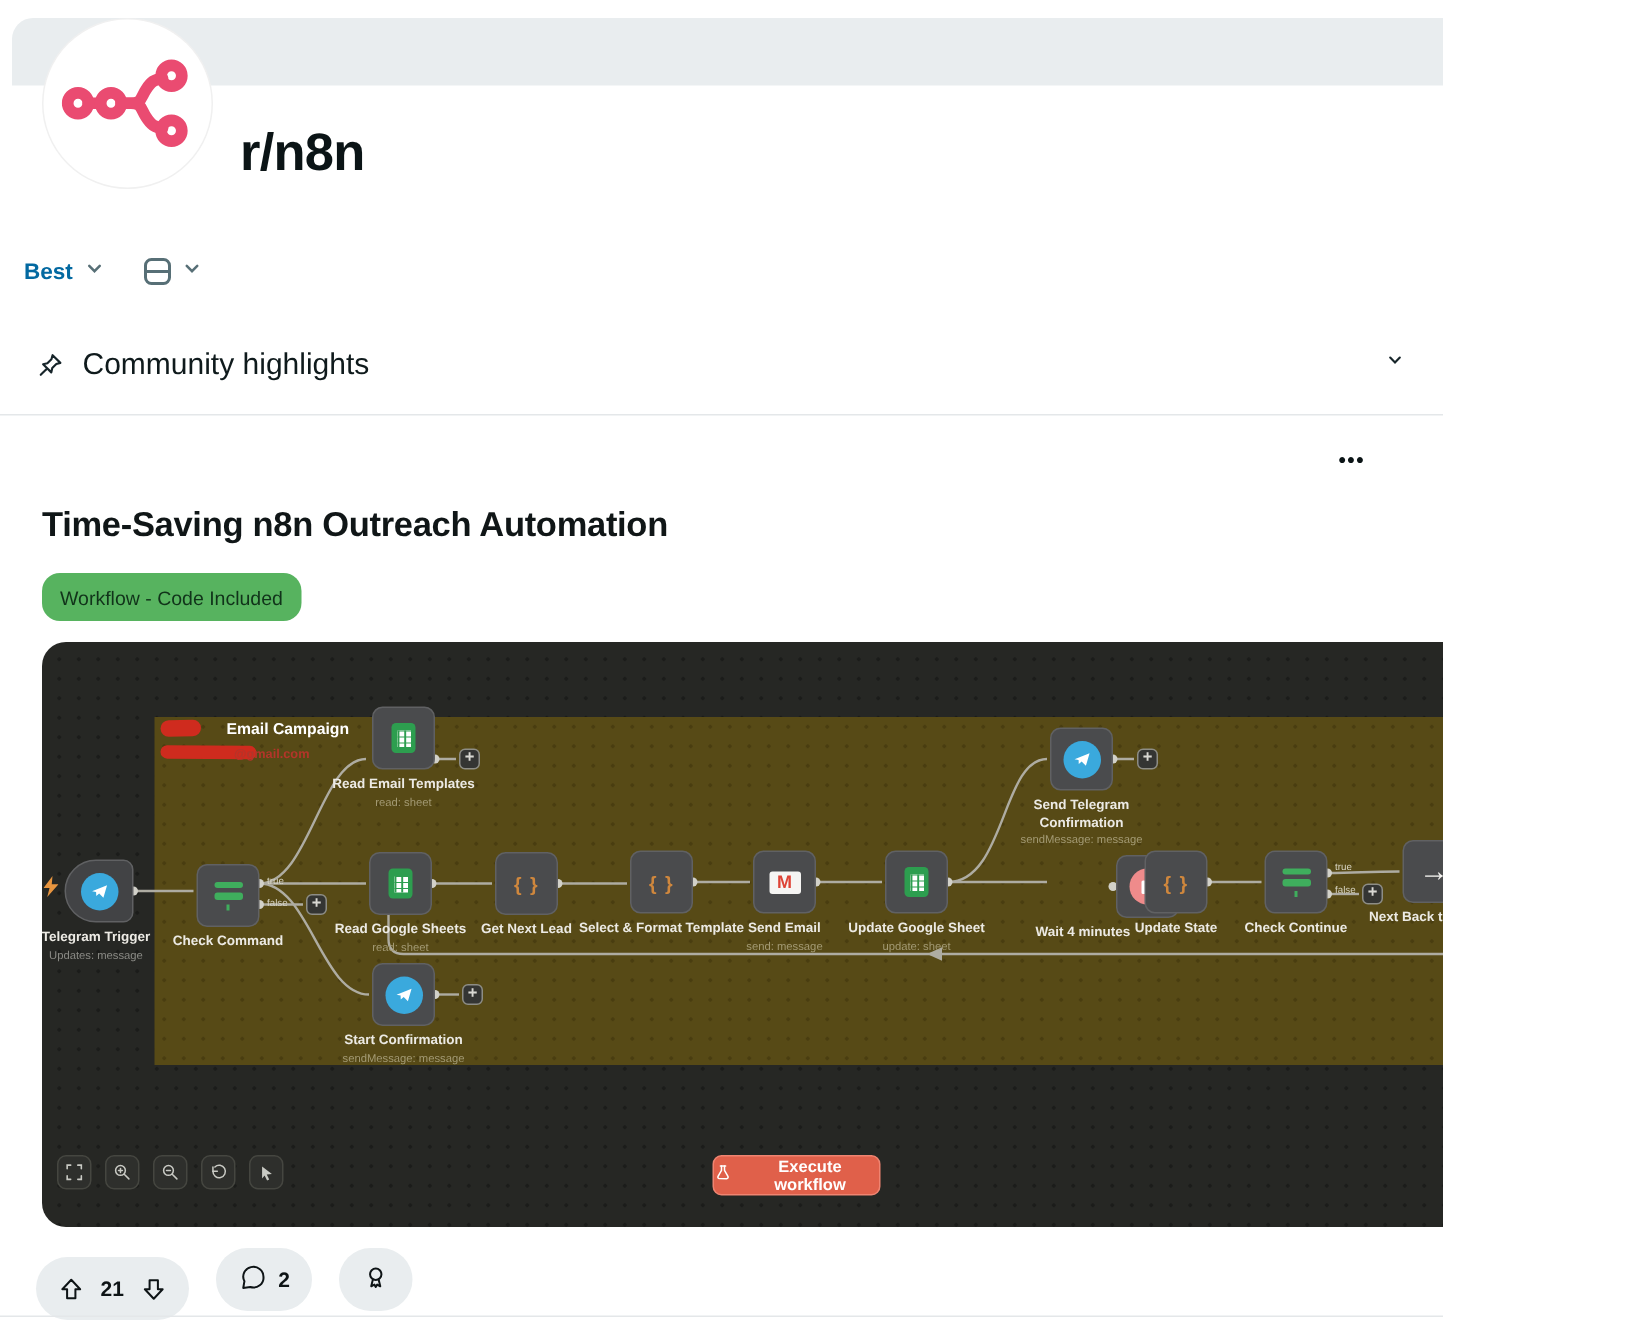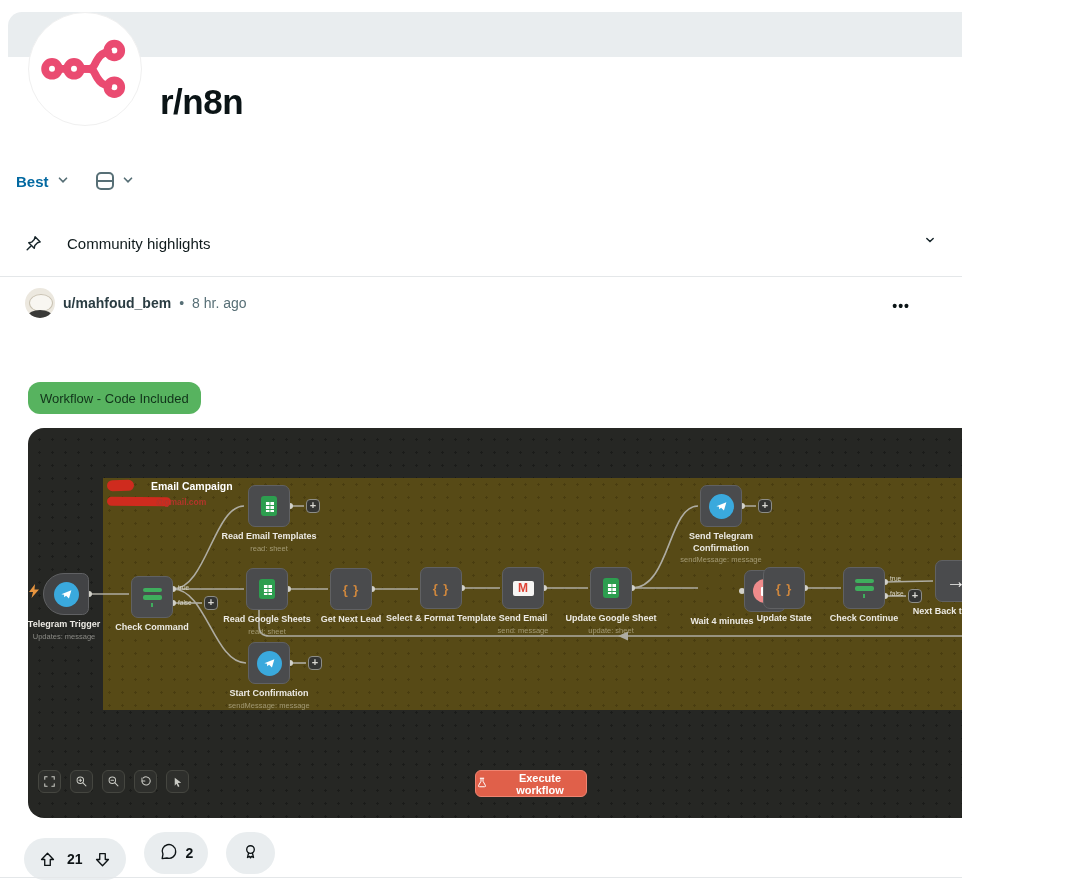--- a/index.html
+++ b/index.html
@@ -12,21 +12,21 @@
   .avatar-big { position:absolute; left:28px; top:12px; width:114px; height:114px; border-radius:50%; background:#fff; border:1px solid #f0f0f0; display:flex; align-items:center; justify-content:center; }
   .sub-title { position:absolute; left:160px; top:82px; font-size:35px; font-weight:800; color:#0b1416; letter-spacing:-0.5px; }
 
   .sort-row { position:absolute; left:16px; top:172px; display:flex; align-items:center; gap:26px; }
   .sort-btn, .view-btn { display:flex; align-items:center; gap:7px; color:#0369a1; font-size:15px; font-weight:600; cursor:pointer; background:none; border:none; font-family:inherit; }
   .view-glyph { width:18px; height:18px; border:2px solid #576f76; border-radius:5px; position:relative; }
   .view-glyph::after { content:""; position:absolute; left:0; right:0; top:6px; height:2px; background:#576f76; }
 
   .highlights-row { position:absolute; left:16px; top:228px; width:1010px; height:30px; display:flex; align-items:center; }
   .highlights-row .pin { margin:0 12px 0 8px; display:flex; }
-  .highlights-label { font-size:15px; font-weight:500; color:#0f1a1c;margin-left:12px; }
+  .highlights-label { font-size:20px; font-weight:500; color:#0f1a1c; }
   .highlights-chevron { position:absolute; right:24px; top:4px; background:none; border:none; cursor:pointer; display:flex; }
 
   .divider { position:absolute; left:0; width:1037px; height:1px; background:#e4e7e9; }
   .divider.d1 { top:276px; }
   .divider.d2 { top:877px; }
 
   
   .post-head { position:absolute; left:25px; top:288px; display:flex; align-items:center; gap:8px; }
   .post-avatar { width:30px; height:30px; border-radius:50%; background:#ece8df; position:relative; overflow:hidden; flex:0 0 auto; }
   .post-avatar::before { content:""; position:absolute; left:4px; top:6px; width:22px; height:16px; border-radius:50%; background:#f8f6f1; border:1px solid #c9c2b2; }
@@ -145,28 +145,23 @@
     <span class="highlights-label">Community highlights</span>
   </div>
   <button class="highlights-chevron" style="top:232px;">
     <svg width="16" height="16" viewBox="0 0 20 20" fill="none" stroke="#17252a" stroke-width="1.8" stroke-linecap="round">
         <polyline points="6 8 10 12 14 8"></polyline>
       </svg>
   </button>
 
   <div class="divider d1"></div>
 
-  <div class="post-head">
-    <span class="post-avatar"></span>
-    <span class="post-author">u/mahfoud_bem</span>
-    <span class="post-meta">•</span>
-    <span class="post-meta">8 hr. ago</span>
-  </div>
   <button class="post-menu">•••</button>
 
+  <h2 class="post-title">Time-Saving n8n Outreach Automation</h2>
   <button class="flair">Workflow - Code Included</button>
 
   <div class="post-image">
     <div class="selection"></div>
     <div class="corner-piece"></div>
 
     <div class="redact" style="left:79px; top:52px; width:27px; height:11px;"></div>
     <div class="campaign-label">Email Campaign</div>
     <div class="redact" style="left:79px; top:69px; width:64px; height:9px; transform:rotate(.5deg);"></div>
     <div class="email-redact-text">@gmail.com</div>
@@ -234,21 +229,21 @@
               <i></i>
               <i></i>
             </span>
           </div>
           <div class="node-caption">
             <div class="node-label">Check Command</div>
           </div>
         </div>
         <span class="tf" style="left: 150px; top: 156px;">true</span>
         <span class="tf" style="left: 150px; top: 170.5px;">false</span>
-        <div class="node-wrap" style="left: 220px; top: 57px;">
+        <div class="node-wrap" style="left: 220px; top: 43px;">
           <div class="node-box">
             <span class="ic ic-sheets"></span>
           </div>
           <div class="node-caption">
             <div class="node-label">Read Email Templates</div>
             <div class="node-sub">read: sheet</div>
           </div>
         </div>
         <div class="node-wrap" style="left: 218px; top: 140px;">
           <div class="node-box">

